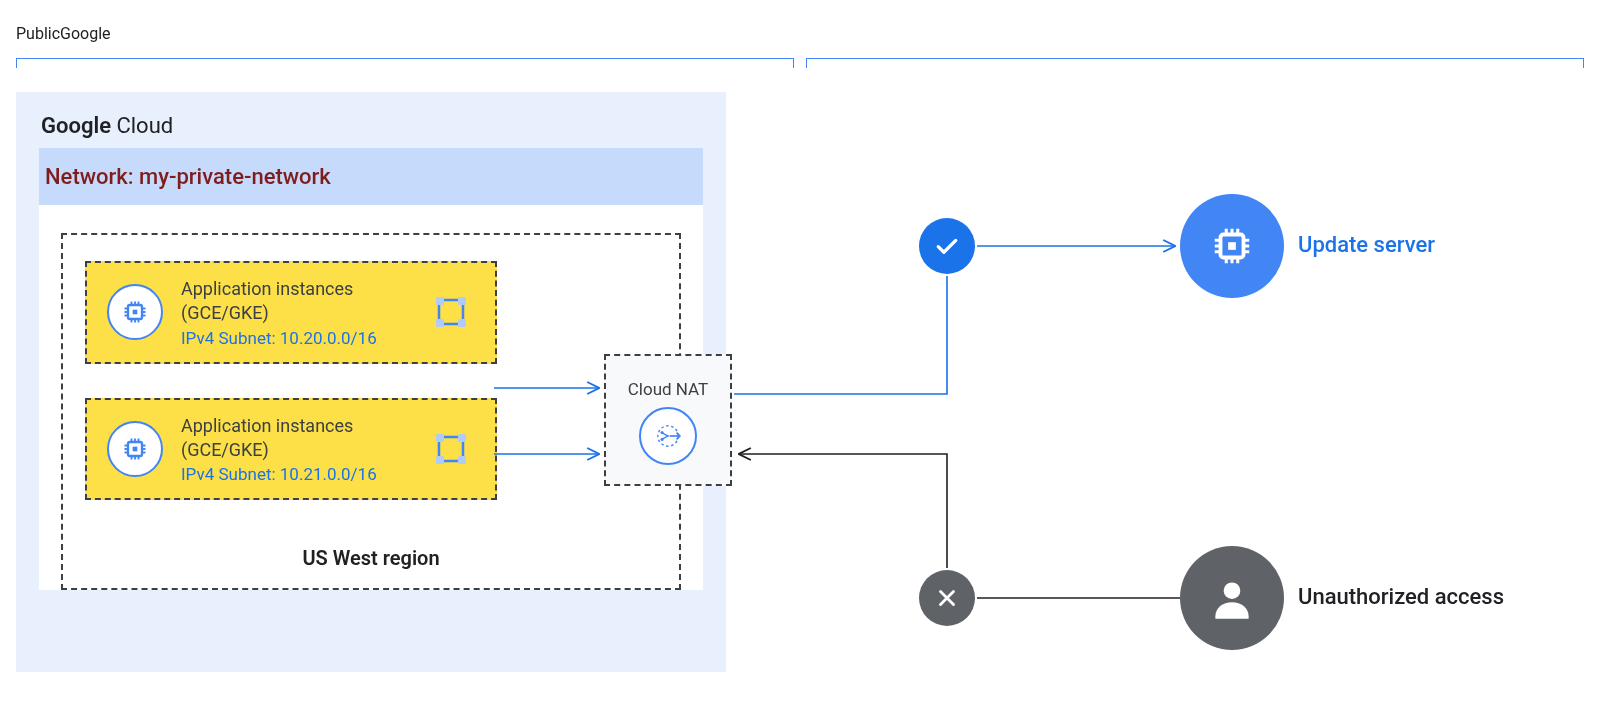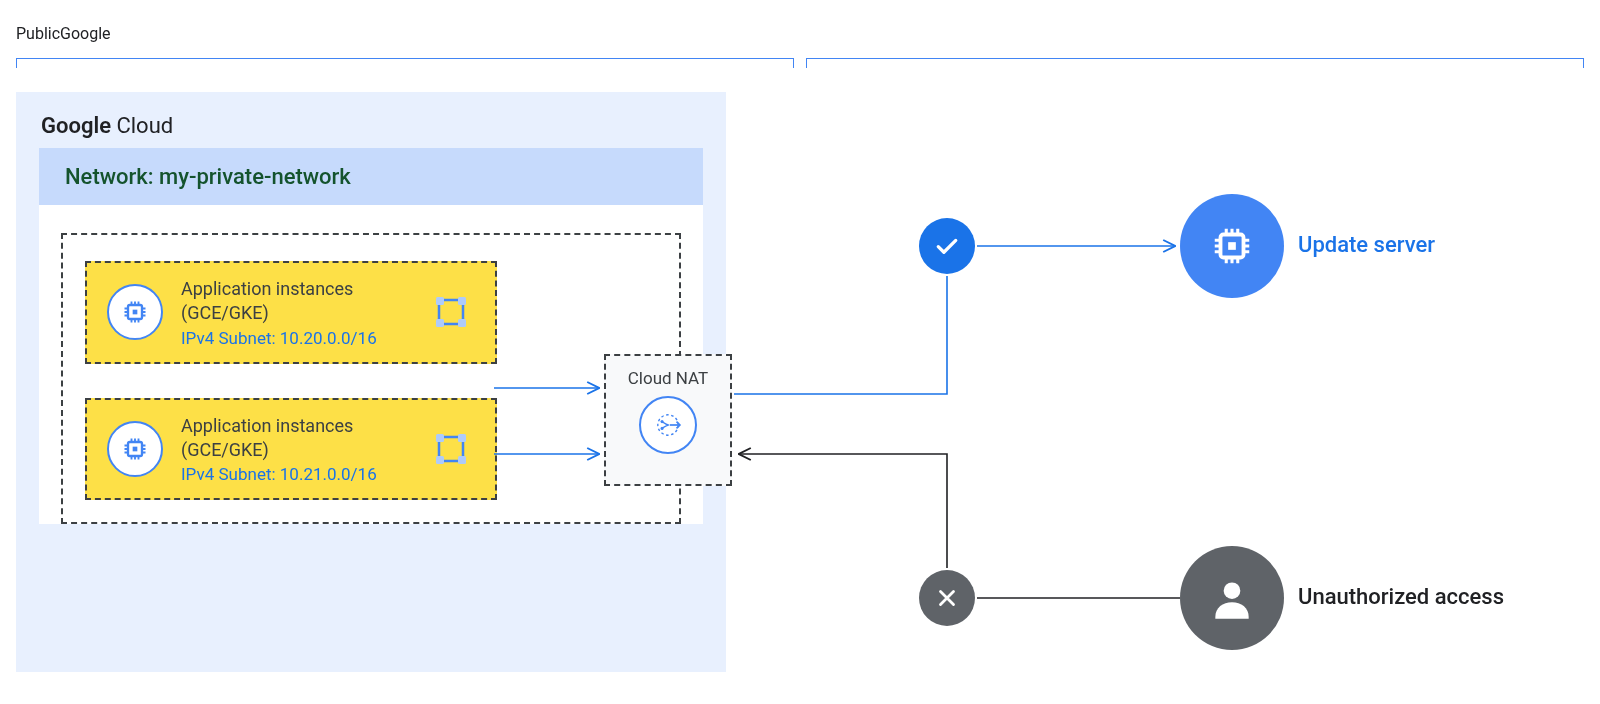--- a/index.html
+++ b/index.html
@@ -47,24 +47,24 @@
     padding: 20px 24px 10px 24px;
     font-weight: 400;
   }
   .cloud-title .bold { font-weight: 600; }
   .network-box {
     margin: 0 22px 22px 22px;
     background: #fff;
   }
   .network-header {
     background: #C6DAFC;
-    color: #14532d;
+    color: #7f1d1d;
     font-size: 22px;
     font-weight: 500;
-    padding: 16px 26px;
+    padding: 16px 6px;
   }
   .region-box {
     margin: 28px 22px 22px 22px;
     border: 2px dashed #3C4043;
     padding: 26px 22px 12px 22px;
     position: relative;
   }
   .instance-box {
     border: 2px dashed #3C4043;
     background: #fde047;
@@ -104,21 +104,21 @@
     position: absolute;
     left: 604px;
     top: 354px;
     width: 128px;
     height: 132px;
     border: 2px dashed #3C4043;
     background: #F8F9FA;
     text-align: center;
     padding: 12px 0;
   }
-  .nat-label { font-size: 17px; color: #3C4043; margin-bottom: 8px; }
+  .nat-label { font-size: 17px; color: #3C4043; margin-bottom: 8px; margin-top: 11px; }
   .nat-icon {
     width: 58px; height: 58px;
     margin: 0 auto;
     border: 2px solid #4285F4;
     border-radius: 50%;
     display: flex; align-items: center; justify-content: center;
     background: #fff;
   }
   .check-badge, .cross-badge {
     position: absolute;
@@ -215,20 +215,21 @@
           <svg width="40" height="40" viewBox="0 0 40 40">
             <rect x="8" y="8" width="24" height="24" rx="3" fill="none" stroke="#4285F4" stroke-width="2.5"></rect>
             <rect x="5" y="5" width="8" height="8" rx="1.5" fill="#AECBFA"></rect>
             <rect x="27" y="5" width="8" height="8" rx="1.5" fill="#AECBFA"></rect>
             <rect x="5" y="27" width="8" height="8" rx="1.5" fill="#AECBFA"></rect>
             <rect x="27" y="27" width="8" height="8" rx="1.5" fill="#AECBFA"></rect>
           </svg>
         </div>
       </div>
 
+      <div class="region-label">US West region</div>
     </div>
   </div>
 </div>
 
 <div class="nat-box">
   <div class="nat-label">Cloud NAT</div>
   <div class="nat-icon">
     <svg width="34" height="34" viewBox="0 0 40 40">
       <circle cx="20" cy="20" r="12" fill="none" stroke="#4285F4" stroke-width="1.6" stroke-dasharray="3 3"></circle>
       <path d="M22 20 h10" stroke="#4285F4" stroke-width="2"></path>

